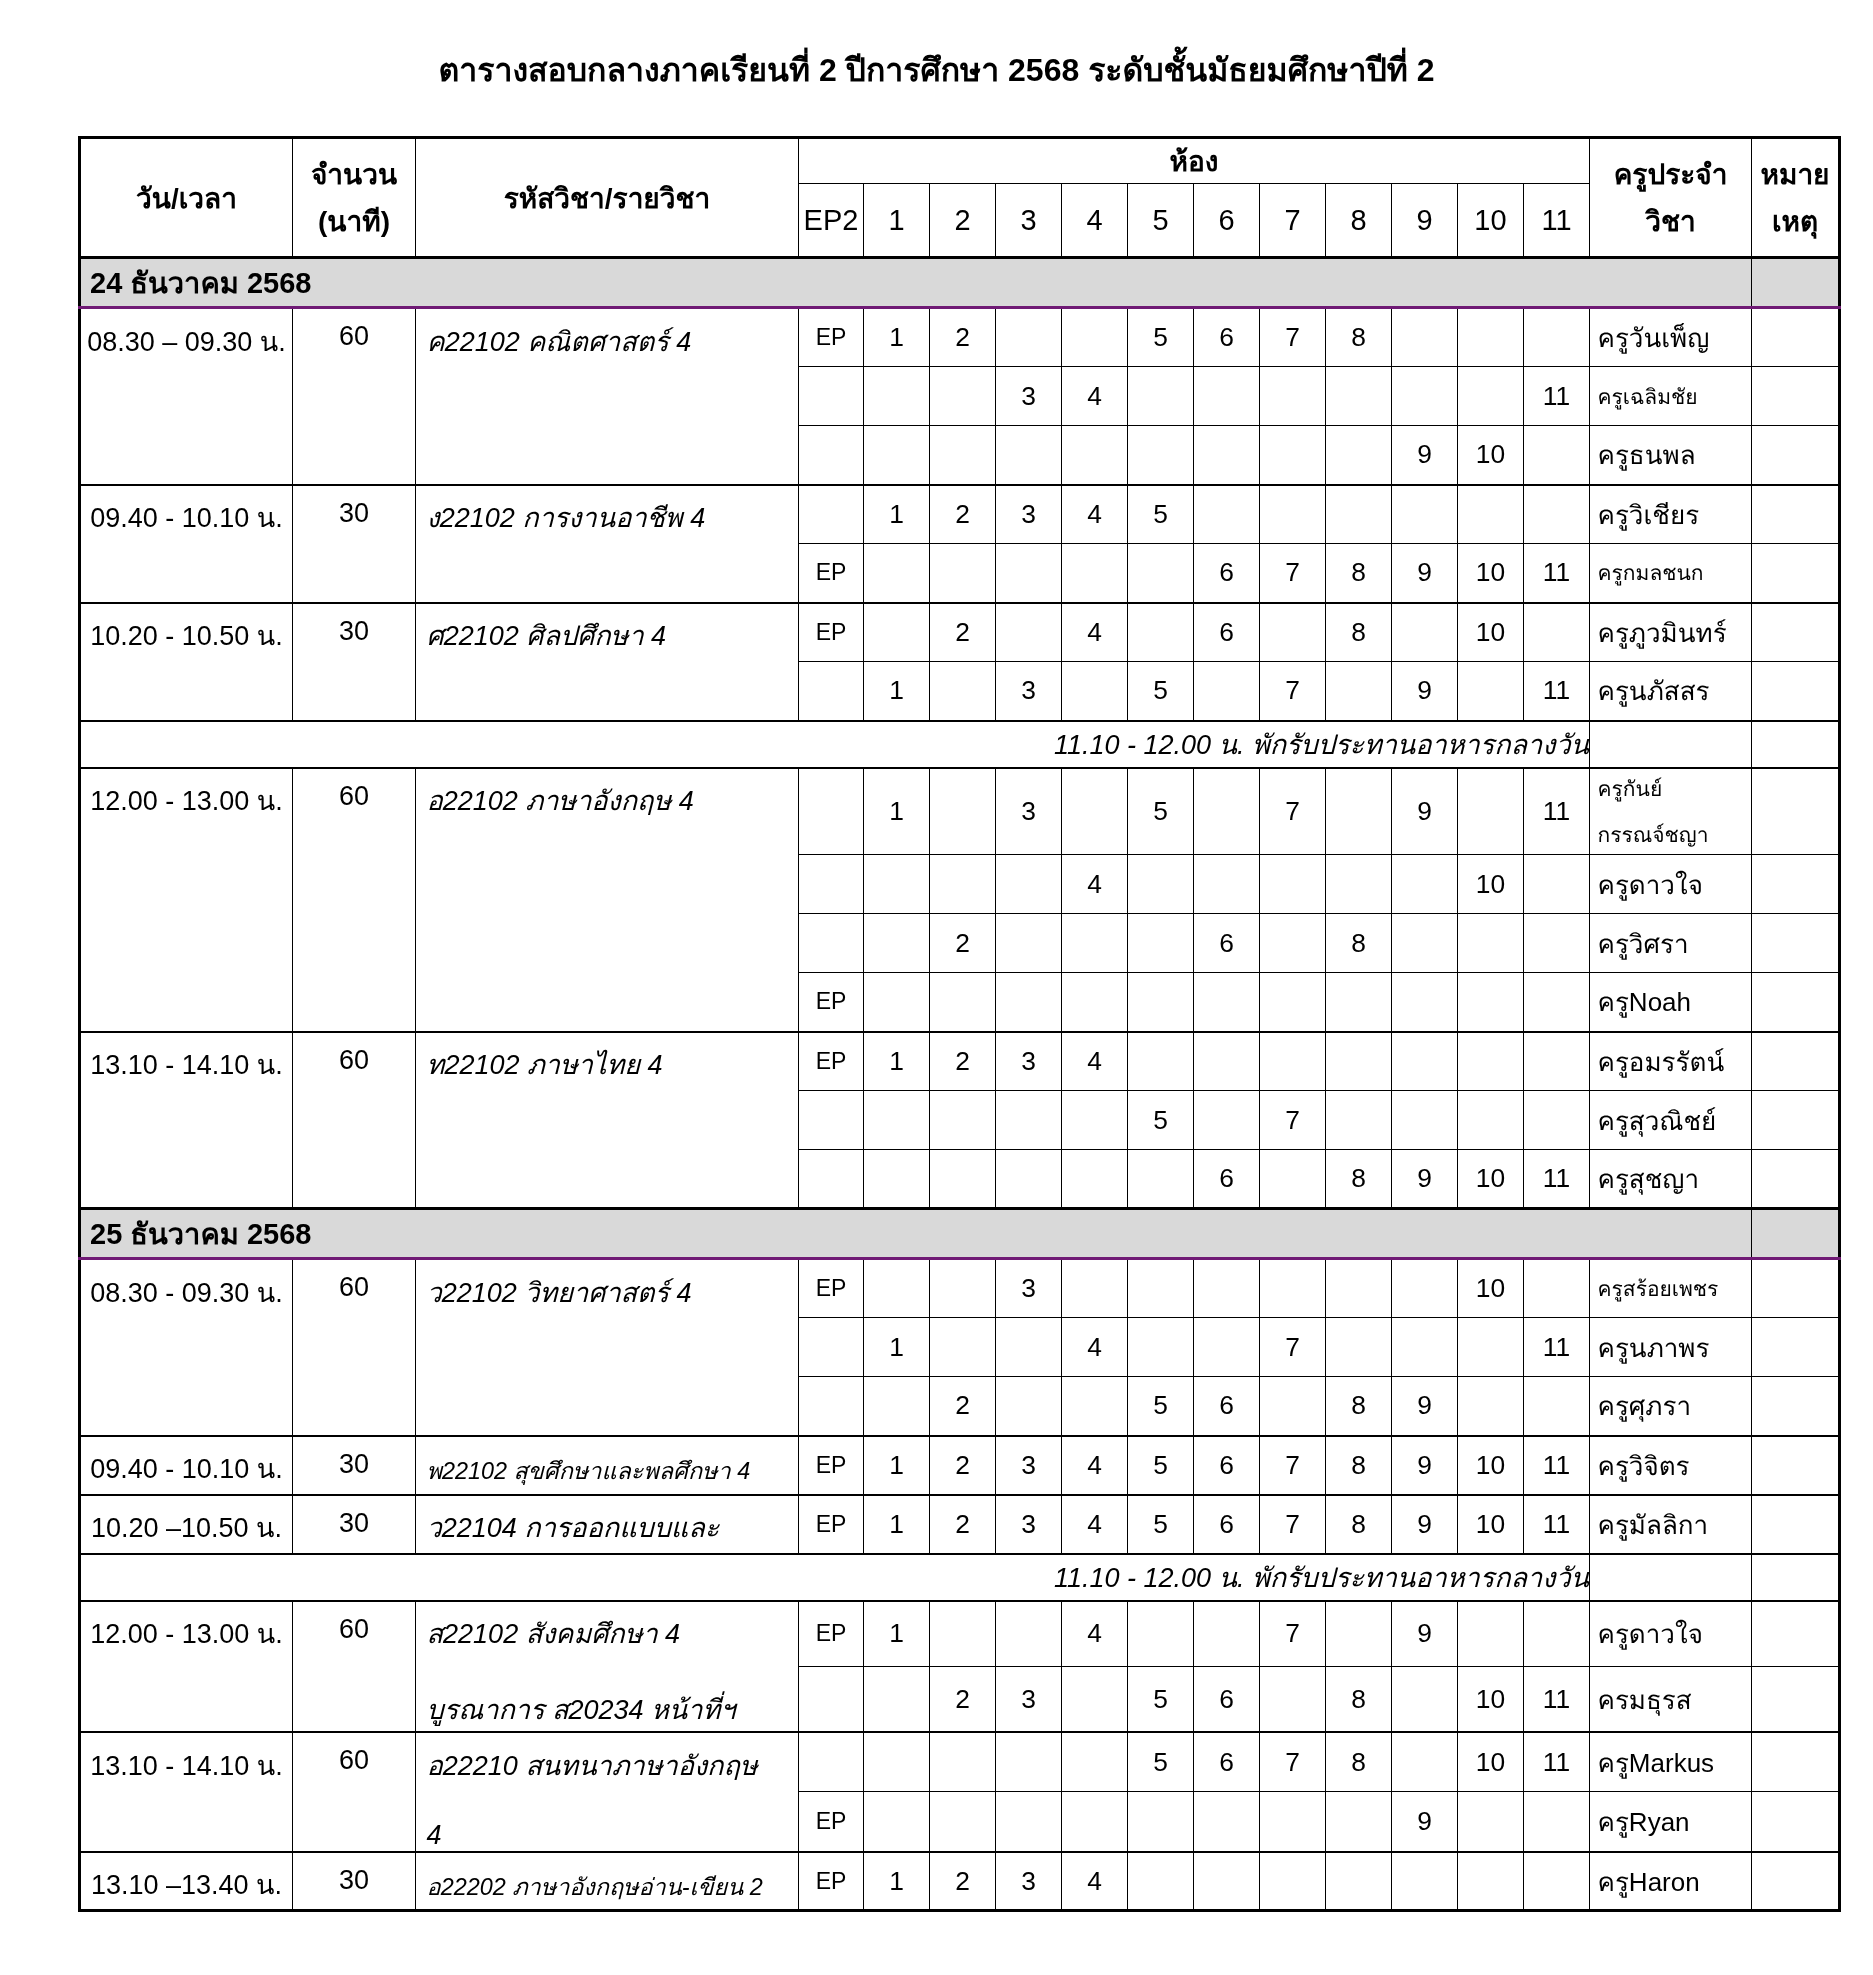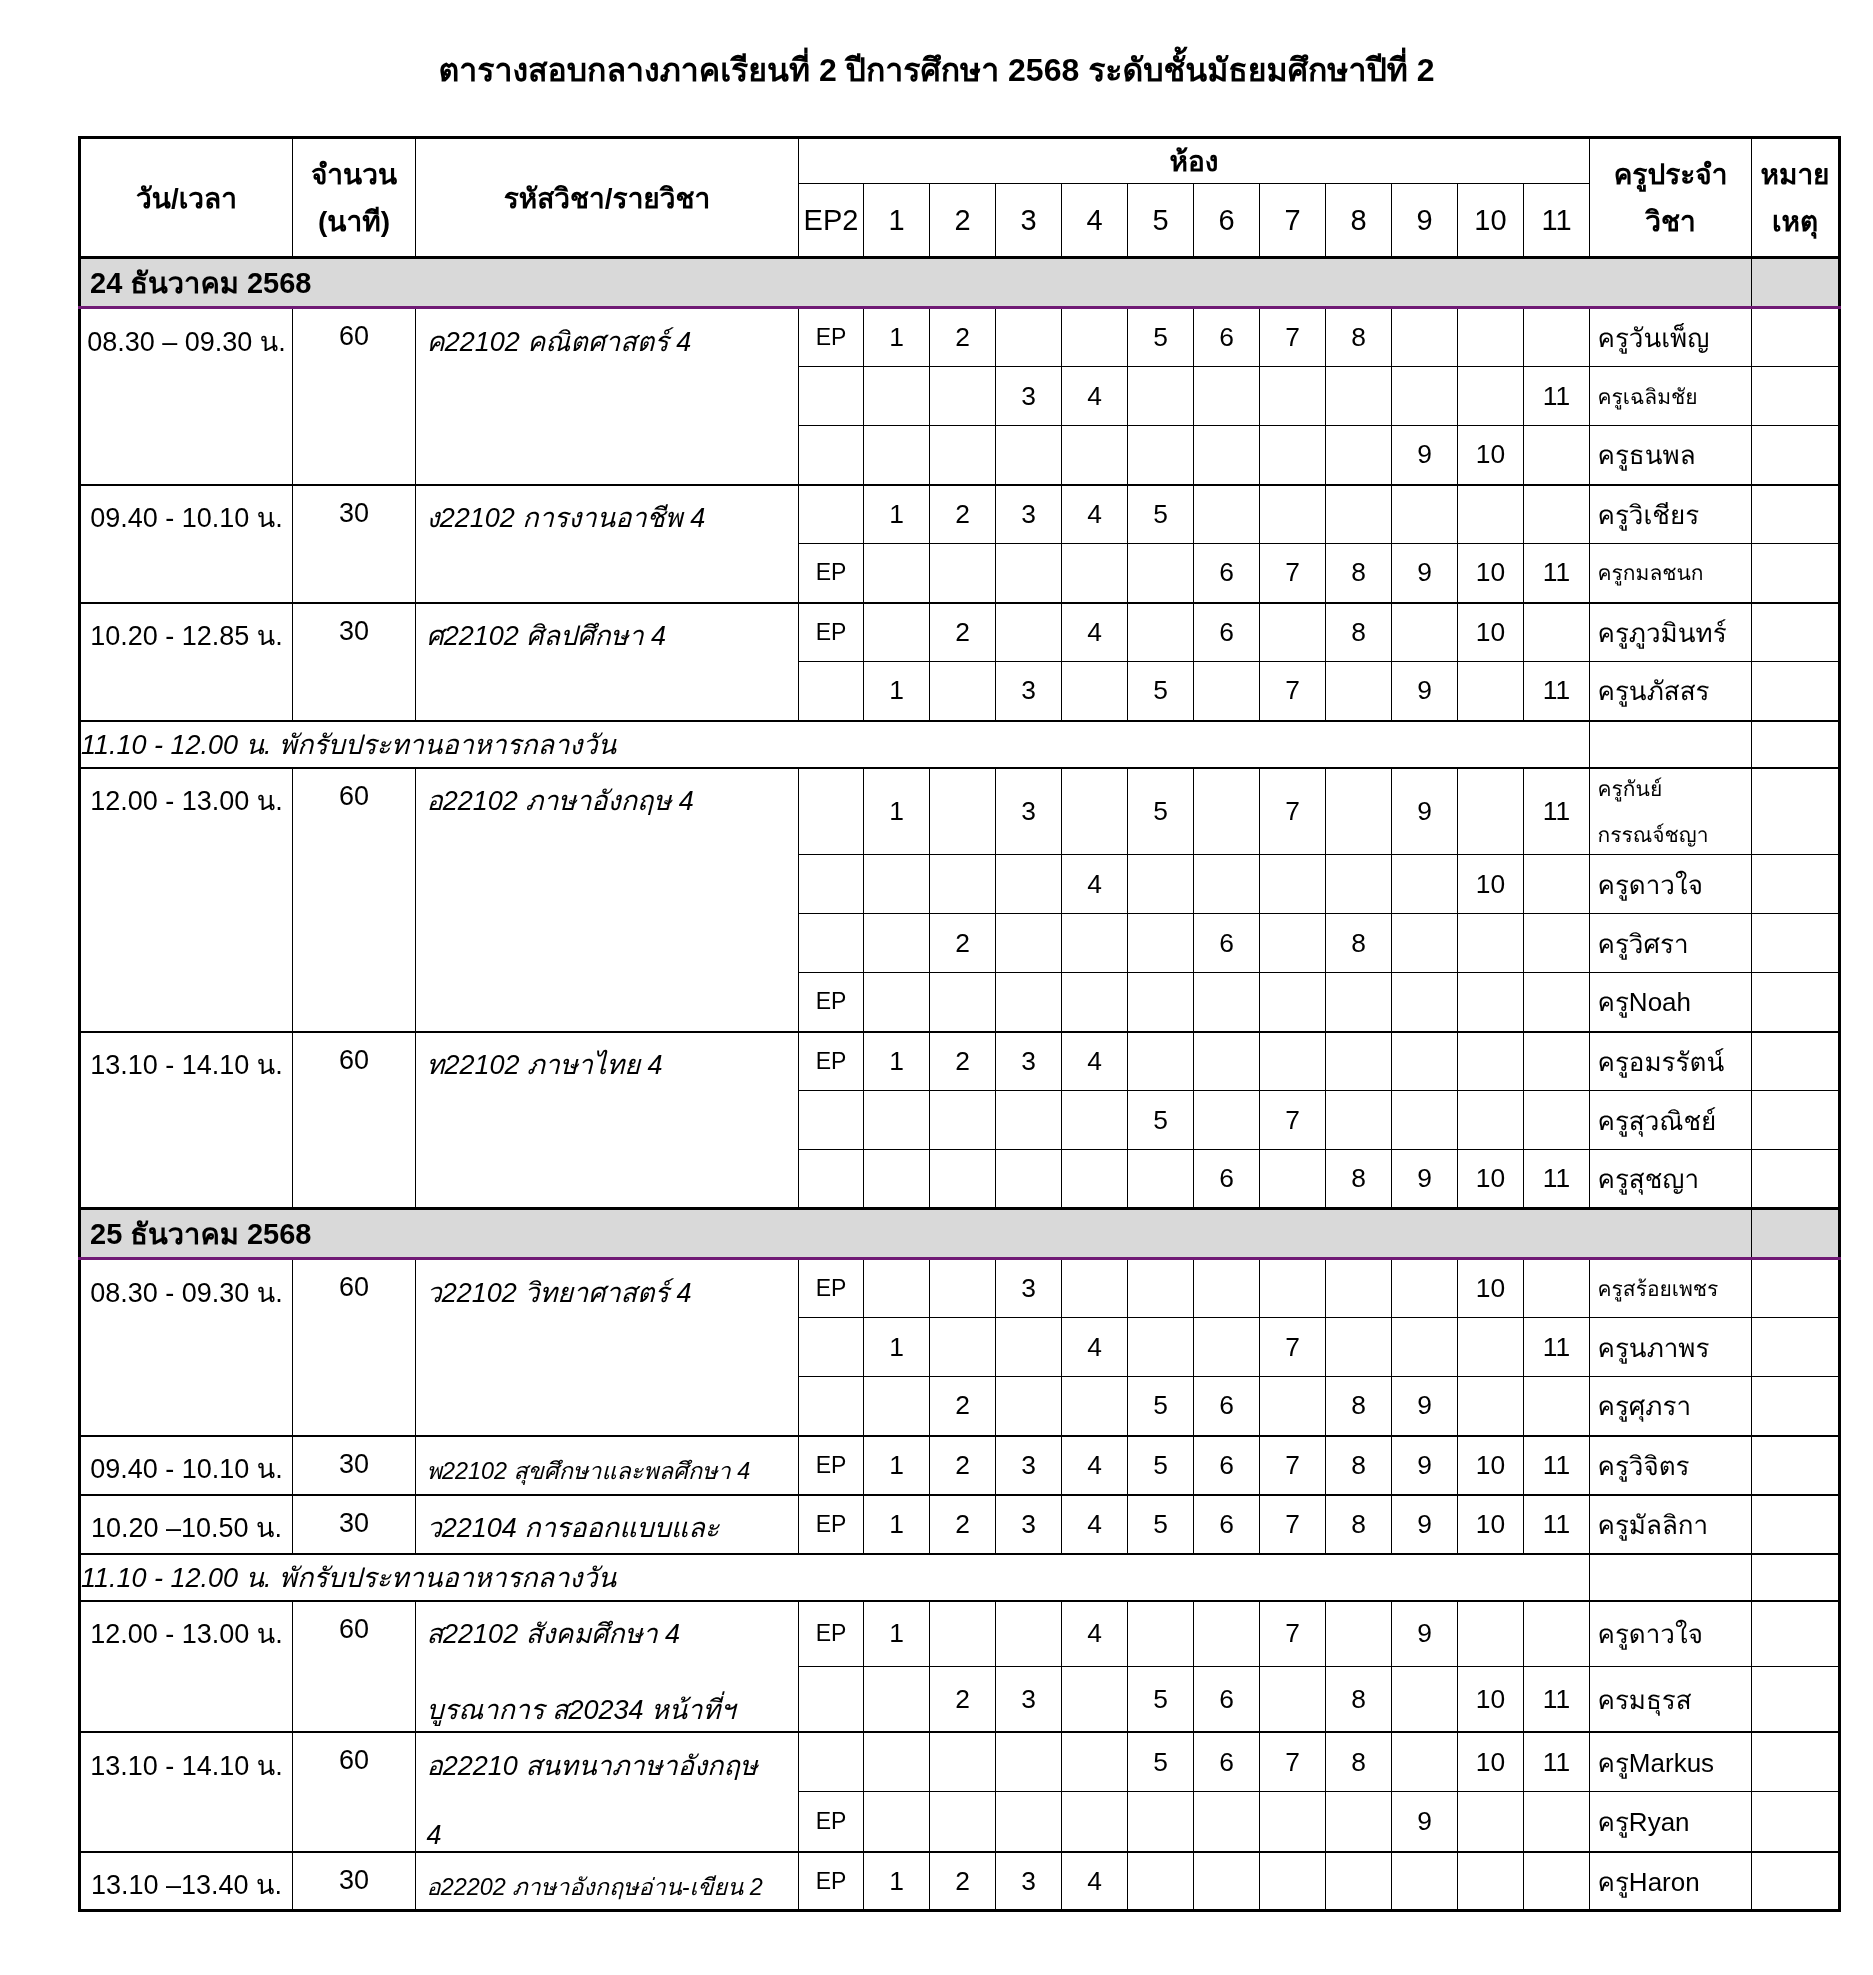--- a/index.html
+++ b/index.html
@@ -52,21 +52,21 @@
     vertical-align: middle;
     border-top: 3px solid #000;
     border-bottom: 3px solid #701a75;
   }
 
   tr.break-row { height: 47px; }
   tr.break-row td { border-top: 2.3px solid #000; border-bottom: 2.3px solid #000; }
   td.break-cell {
     font-style: italic;
     font-size: 27px;
-    text-align: left;
+    text-align: right;
     vertical-align: middle;
   }
 
   tr.block-first td { border-top: 2.3px solid #000; }
 
   td.time-cell {
     font-size: 27px;
     text-align: center;
     vertical-align: top;
     padding-top: 10.6px;
@@ -262,21 +262,21 @@
         <td class="room-cell">8</td>
         <td class="room-cell">9</td>
         <td class="room-cell">10</td>
         <td class="room-cell">11</td>
         <td class="teacher-cell small-t">
           <div class="cell-line">ครูกมลชนก</div>
         </td>
         <td class="remark-cell"></td>
       </tr>
       <tr class="block-first">
-        <td class="time-cell" rowspan="2">10.20 - 12.85 น.</td>
+        <td class="time-cell" rowspan="2">10.20 - 10.50 น.</td>
         <td class="minutes-cell" rowspan="2">30</td>
         <td class="subject-cell" rowspan="2">
           <div class="cell-line">ศ22102 ศิลปศึกษา 4</div>
         </td>
         <td class="room-cell ep">EP</td>
         <td class="room-cell"></td>
         <td class="room-cell">2</td>
         <td class="room-cell"></td>
         <td class="room-cell">4</td>
         <td class="room-cell"></td>

